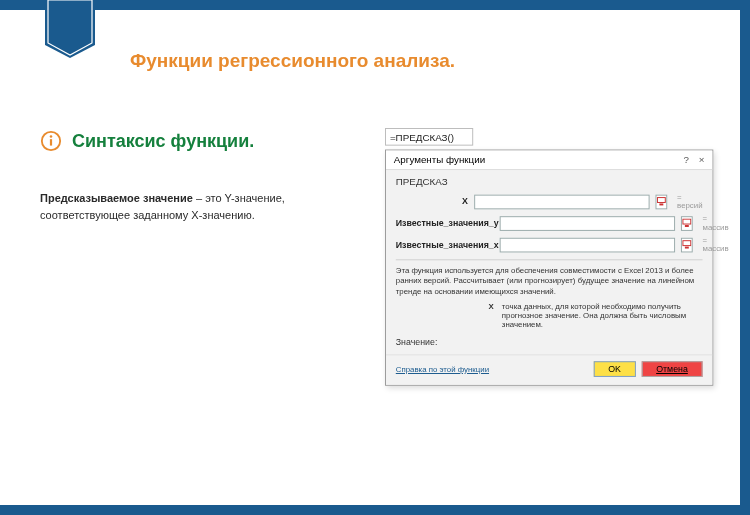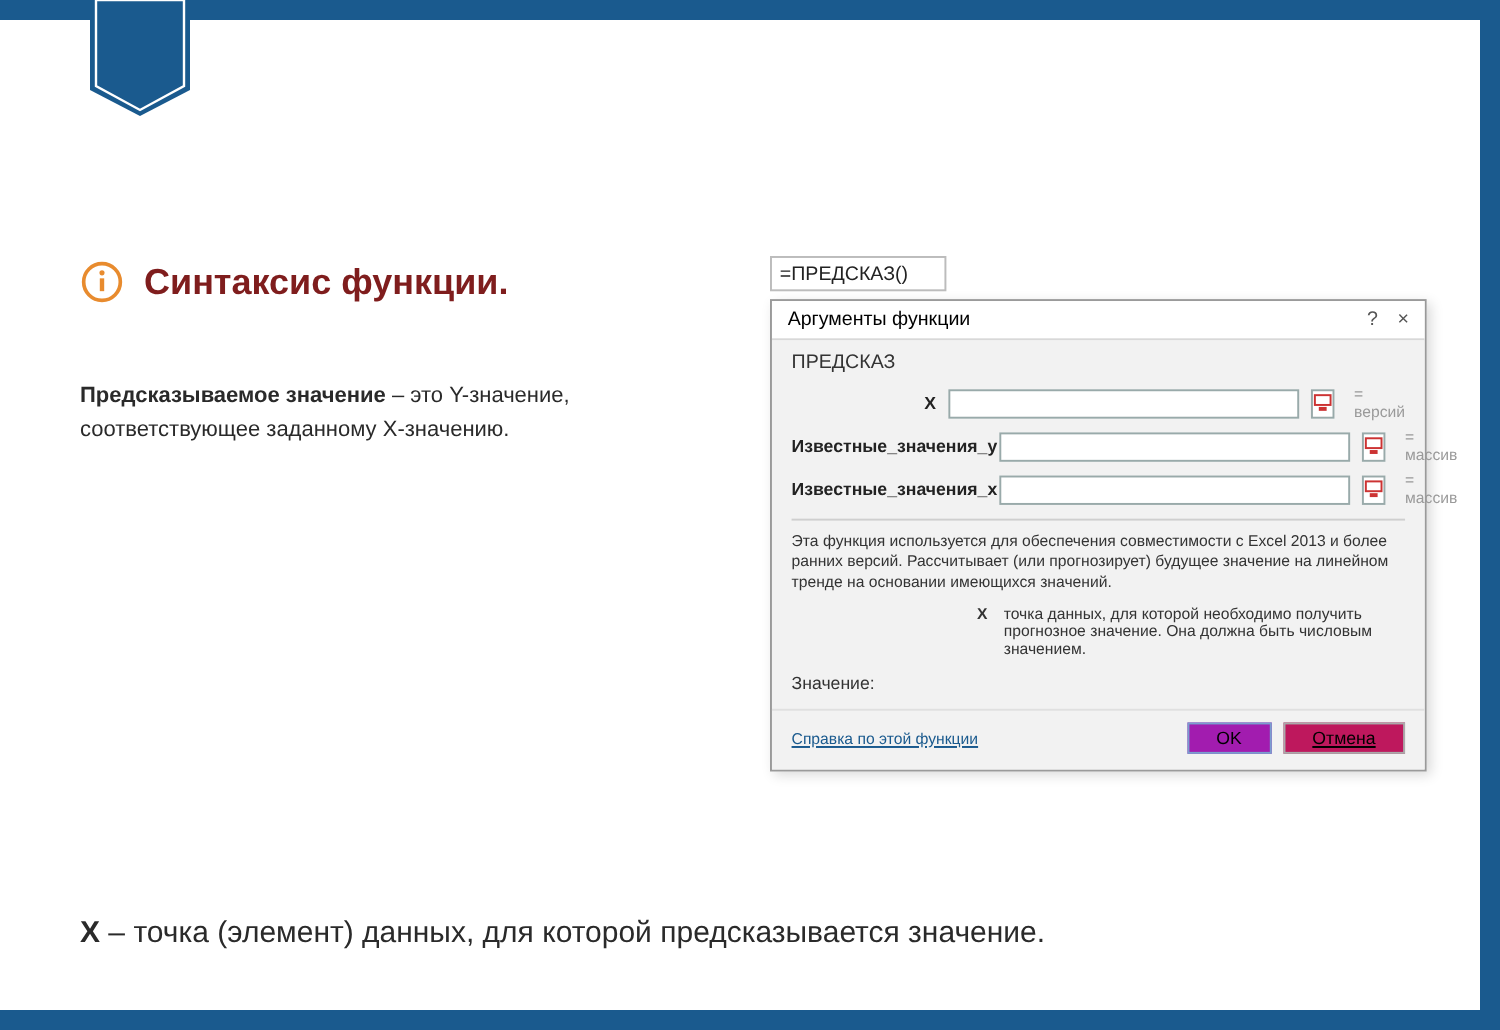--- a/index.html
+++ b/index.html
@@ -12,21 +12,21 @@
 
   .ribbon { position: absolute; top: 0; left: 45px; width: 50px; height: 60px; }
   .ribbon svg { width: 100%; height: 100%; display: block; }
 
   .title-block { position: absolute; top: 48px; left: 130px; }
   .title-block h1 { color: #e88b2e; font-size: 19px; font-weight: 700; line-height: 1.35; }
 
   .syntax-row { position: absolute; top: 130px; left: 40px; display: flex; align-items: center; gap: 10px; }
   .info-icon { color: #e88b2e; display: flex; align-items: center; }
   .info-icon svg { width: 22px; height: 22px; }
-  .syntax-label { color: #7f1d1d; font-size: 18px; font-weight: 700; }
+  .syntax-label { color: #15803d; font-size: 18px; font-weight: 700; }
 
   .para1 { position: absolute; top: 190px; left: 40px; width: 300px; font-size: 11px; line-height: 1.5; color: #2a2a2a; }
   .b { font-weight: 700; }
 
   .bottom-text { position: absolute; left: 40px; right: 40px; bottom: 35px; font-size: 15px; line-height: 1.55; color: #2a2a2a; text-align: justify; }
   .bottom-text p { margin-bottom: 2px; }
 
   
   .dlg-wrap { position: absolute; top: 128px; left: 385px; width: 335px; font-family: "Segoe UI", Tahoma, sans-serif; transform: scale(0.98); transform-origin: top left; }
   .formula-bar { border: 1px solid #bcbcbc; background: #fff; height: 18px; width: 90px; font-size: 10px; padding: 1px 4px; display: flex; align-items: center; margin-bottom: 4px; }
@@ -44,60 +44,59 @@
   .arg-hint { color: #9a9a9a; font-size: 8px; margin-left: 4px; }
   .divider { border-top: 1px solid #cfcfcf; margin: 6px 0; }
   .desc { font-size: 8px; color: #333; line-height: 1.3; }
   .desc2 { font-size: 8px; color: #333; margin-top: 6px; }
   .desc2 .bl { display: inline-block; width: 100px; text-align: right; font-weight: 700; vertical-align: top; }
   .desc2 .br { display: inline-block; width: 195px; vertical-align: top; margin-left: 6px; }
   .val-row { font-size: 9px; color: #333; margin-top: 8px; }
   .dlg-footer { display: flex; align-items: center; justify-content: space-between; padding: 6px 10px 8px; background: #f2f2f2; border-top: 1px solid #e0e0e0; }
   .help-link { font-size: 8px; color: #1a5a8e; text-decoration: underline; }
   .btns { display: flex; gap: 6px; }
-  .btn { font-size: 9px; border: 1px solid #7a9ecf; background: #a21caf; padding: 2px 14px; cursor: pointer; }
-  .btn.cancel { border-color: #aaa; background: #be185d; text-decoration: underline; }
+  .btn { font-size: 9px; border: 1px solid #7a9ecf; background: #fde047; padding: 2px 14px; cursor: pointer; }
+  .btn.cancel { border-color: #aaa; background: #ef4444; text-decoration: underline; }
 </style>
 </head>
 <body>
 
 <div class="frame-top"></div>
 <div class="frame-bottom"></div>
 <div class="frame-right"></div>
 
 <div class="ribbon">
   <svg viewBox="0 0 50 60">
       <path d="M0 0 H50 V45 L25 58 L0 45 Z" fill="#1a5a8e"></path>
       <path d="M3 0 H47 V43 L25 55 L3 43 Z" fill="none" stroke="#fff" stroke-width="1.2"></path>
     </svg>
 </div>
 
 <div class="title-block">
   <h1>
-    <br>
+    <span>Функции регрессионного анализа.</span><br>
   </h1>
 </div>
 
 <div class="syntax-row">
   <span class="info-icon">
     <svg viewBox="0 0 24 24">
         <circle cx="12" cy="12" r="10" fill="none" stroke="#e88b2e" stroke-width="2"></circle>
         <rect x="10.8" y="10" width="2.4" height="7" fill="#e88b2e"></rect>
         <circle cx="12" cy="7" r="1.4" fill="#e88b2e"></circle>
       </svg>
   </span>
   <span class="syntax-label"><span>Синтаксис функции</span>.</span>
 </div>
 
 <div class="para1">
   <span class="b">Предсказываемое значение</span><span> – это Y-значение, соответствующее заданному X-значению.</span>
 </div>
 
 <div class="bottom-text">
-  <p><span class="b">X</span><span> – точка (элемент) данных, для которой предсказывается значение.</span></p>
 </div>
 
 <div class="dlg-wrap">
   <div class="formula-bar">
     <span>=ПРЕДСКАЗ()</span>
   </div>
   <div class="dialog">
     <div class="dlg-title">
       <span>Аргументы функции</span>
       <span class="controls">

